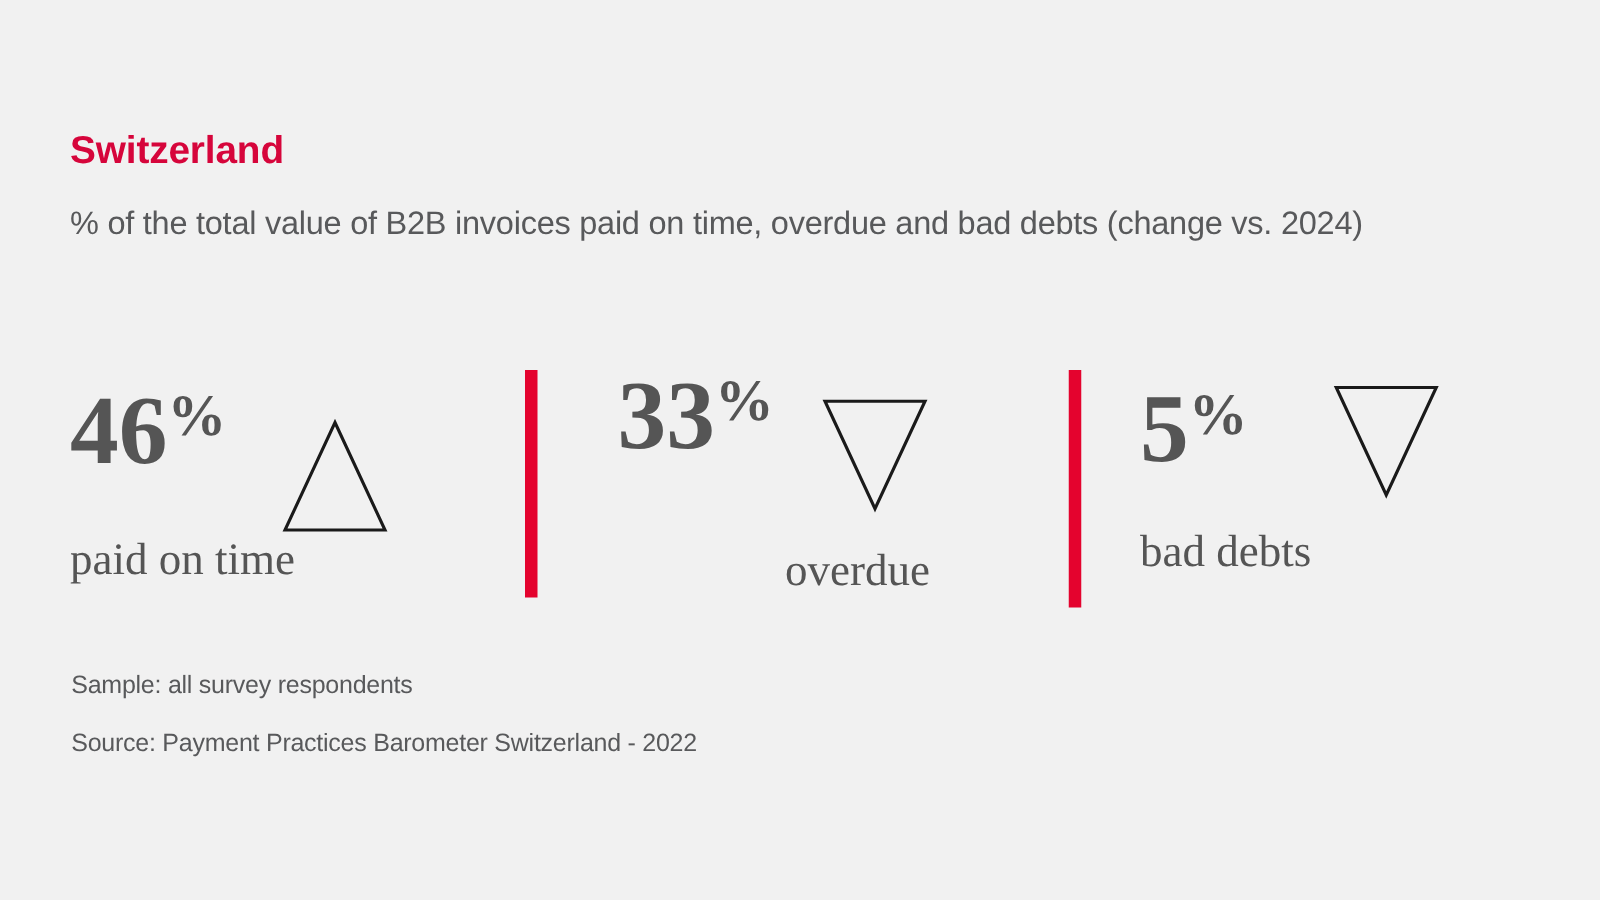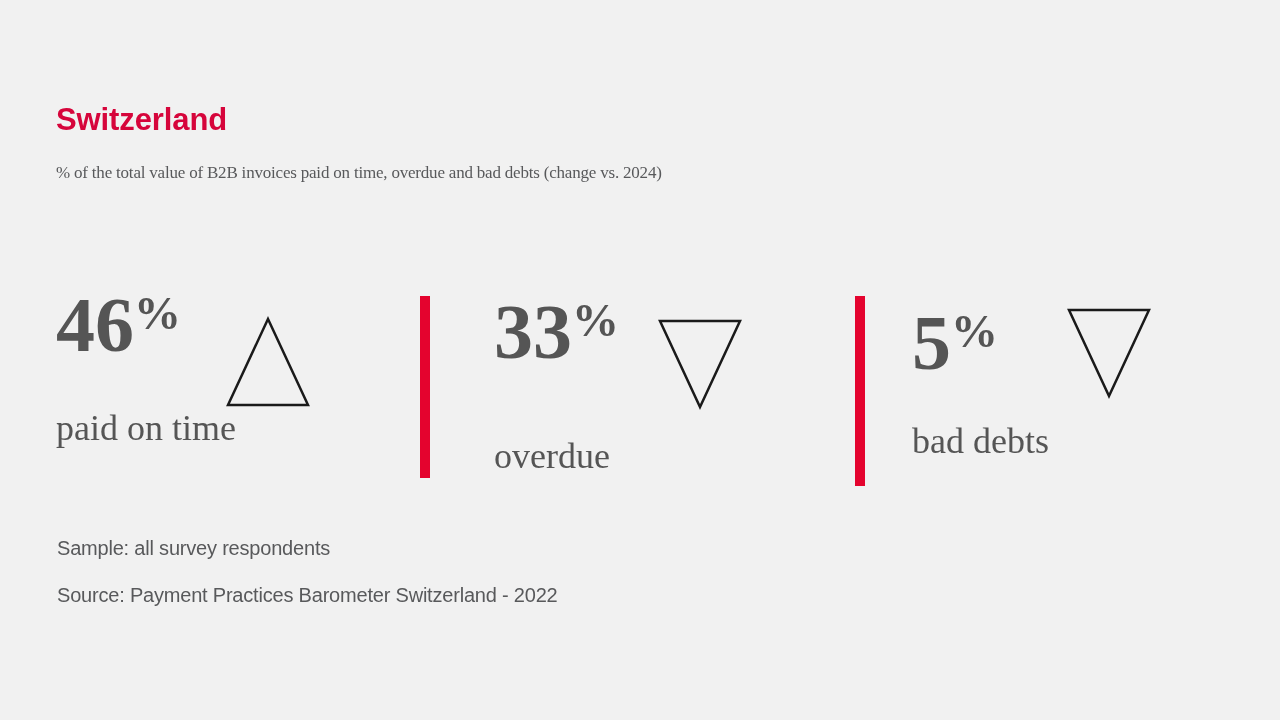--- a/index.html
+++ b/index.html
@@ -29,22 +29,22 @@
     font-weight: bold;
     color: #d6053b;
     letter-spacing: -0.1px;
     line-height: 1;
   }
   .subtitle {
     position: absolute;
     left: 56px;
     top: 163px;
     width: 1140px;
-    font-family: Liberation Serif, serif;
-    font-size: 17px;
+    font-family: Liberation Sans, sans-serif;
+    font-size: 26px;
     font-weight: 400;
     color: #58595b;
     line-height: 1.17;
     letter-spacing: -0.2px;
   }
 
   
   .stats {
     position: absolute;
     left: 0;
@@ -112,40 +112,40 @@
 <body>
 
 <div class="canvas">
 
   <div class="title">Switzerland</div>
 
   <div class="subtitle">% of the total value of B2B invoices paid on time, overdue and bad debts (change vs. 2024)</div>
 
   <div class="stats">
 
-    <div class="stat" style="left:56px; top:1px;">
+    <div class="stat" style="left:56px; top:20px;">
       <div class="stat-row">
         <div class="stat-value"><span>46</span><span class="pct">%</span></div>
         <svg class="tri" width="88" height="96" viewBox="0 0 88 96" style="margin-left:44px; margin-top:25px;">
           <polygon points="44,5 84,91 4,91" fill="none" stroke="#1a1a1a" stroke-width="2.5"></polygon>
         </svg>
       </div>
       <div class="stat-label" style="">paid on time</div>
     </div>
 
     <div class="divider" style="left:420px; top:8px; height:182px;"></div>
 
     <div class="stat" style="left:494px; top:8px;">
       <div class="stat-row">
         <div class="stat-value"><span>33</span><span class="pct">%</span></div>
         <svg class="tri" width="88" height="96" viewBox="0 0 88 96" style="margin-left:38px; margin-top:20px;">
           <polygon points="4,5 84,5 44,91" fill="none" stroke="#1a1a1a" stroke-width="2.5"></polygon>
         </svg>
       </div>
-      <div class="stat-label" style="margin-top:26px;">overdue</div>
+      <div class="stat-label" style="margin-top:26px;text-align:right;">overdue</div>
     </div>
 
     <div class="divider" style="left:855px; top:8px; height:190px;"></div>
 
     <div class="stat" style="left:912px; top:19px;">
       <div class="stat-row">
         <div class="stat-value"><span>5</span><span class="pct">%</span></div>
         <svg class="tri" width="88" height="96" viewBox="0 0 88 96" style="margin-left:68px; margin-top:-2px;">
           <polygon points="4,5 84,5 44,91" fill="none" stroke="#1a1a1a" stroke-width="2.5"></polygon>
         </svg>

